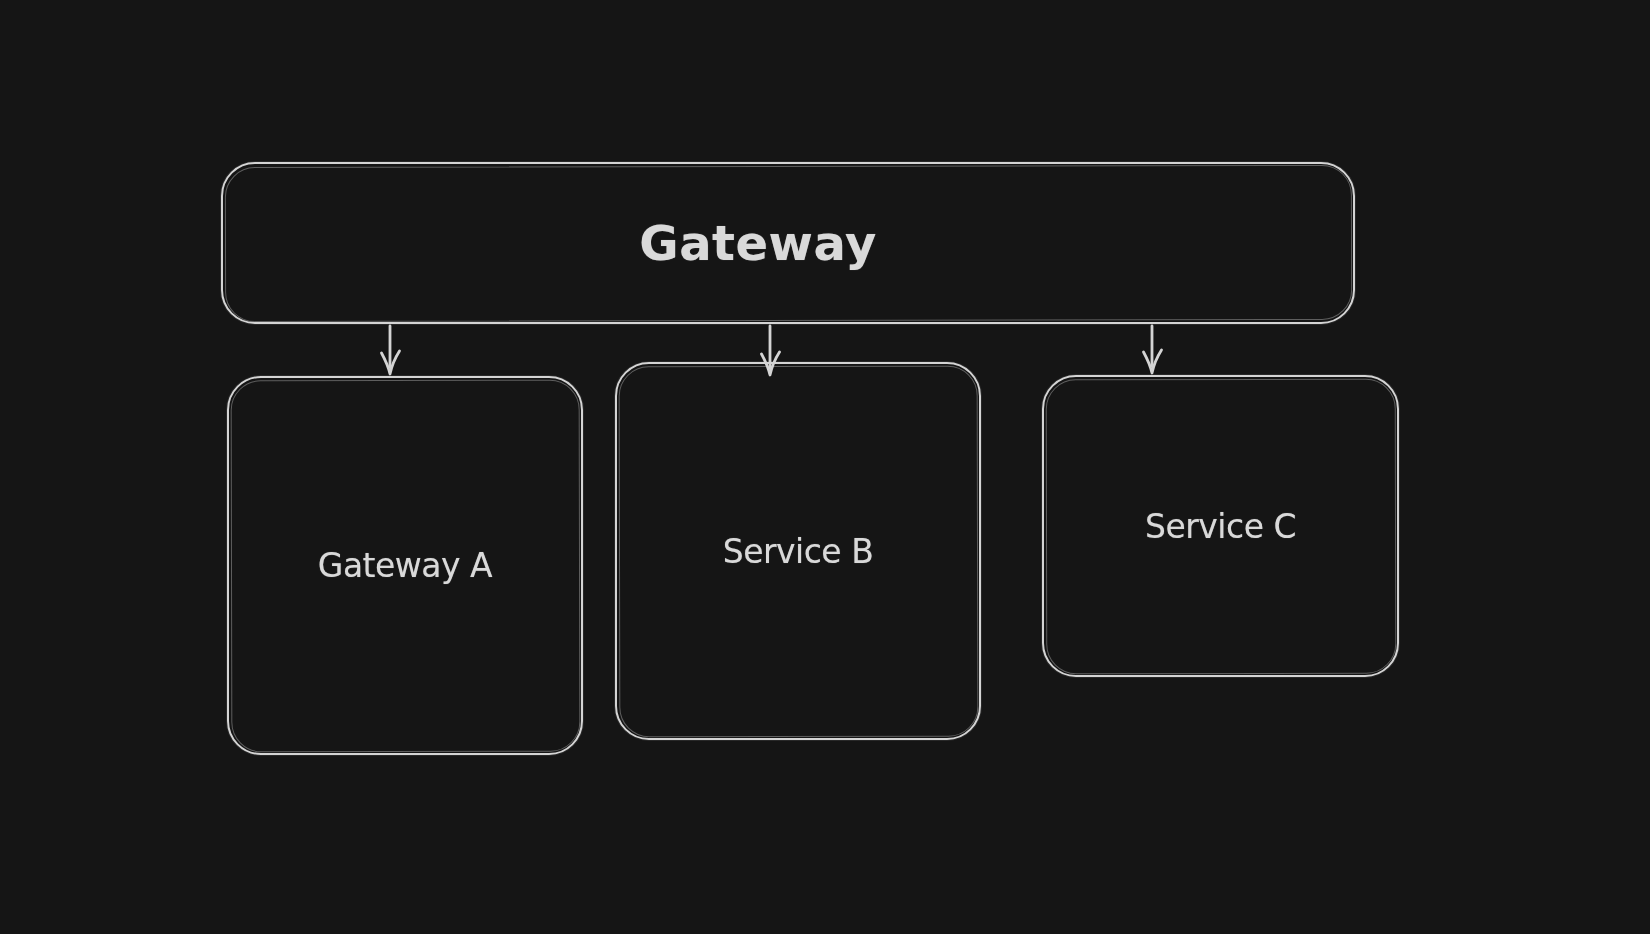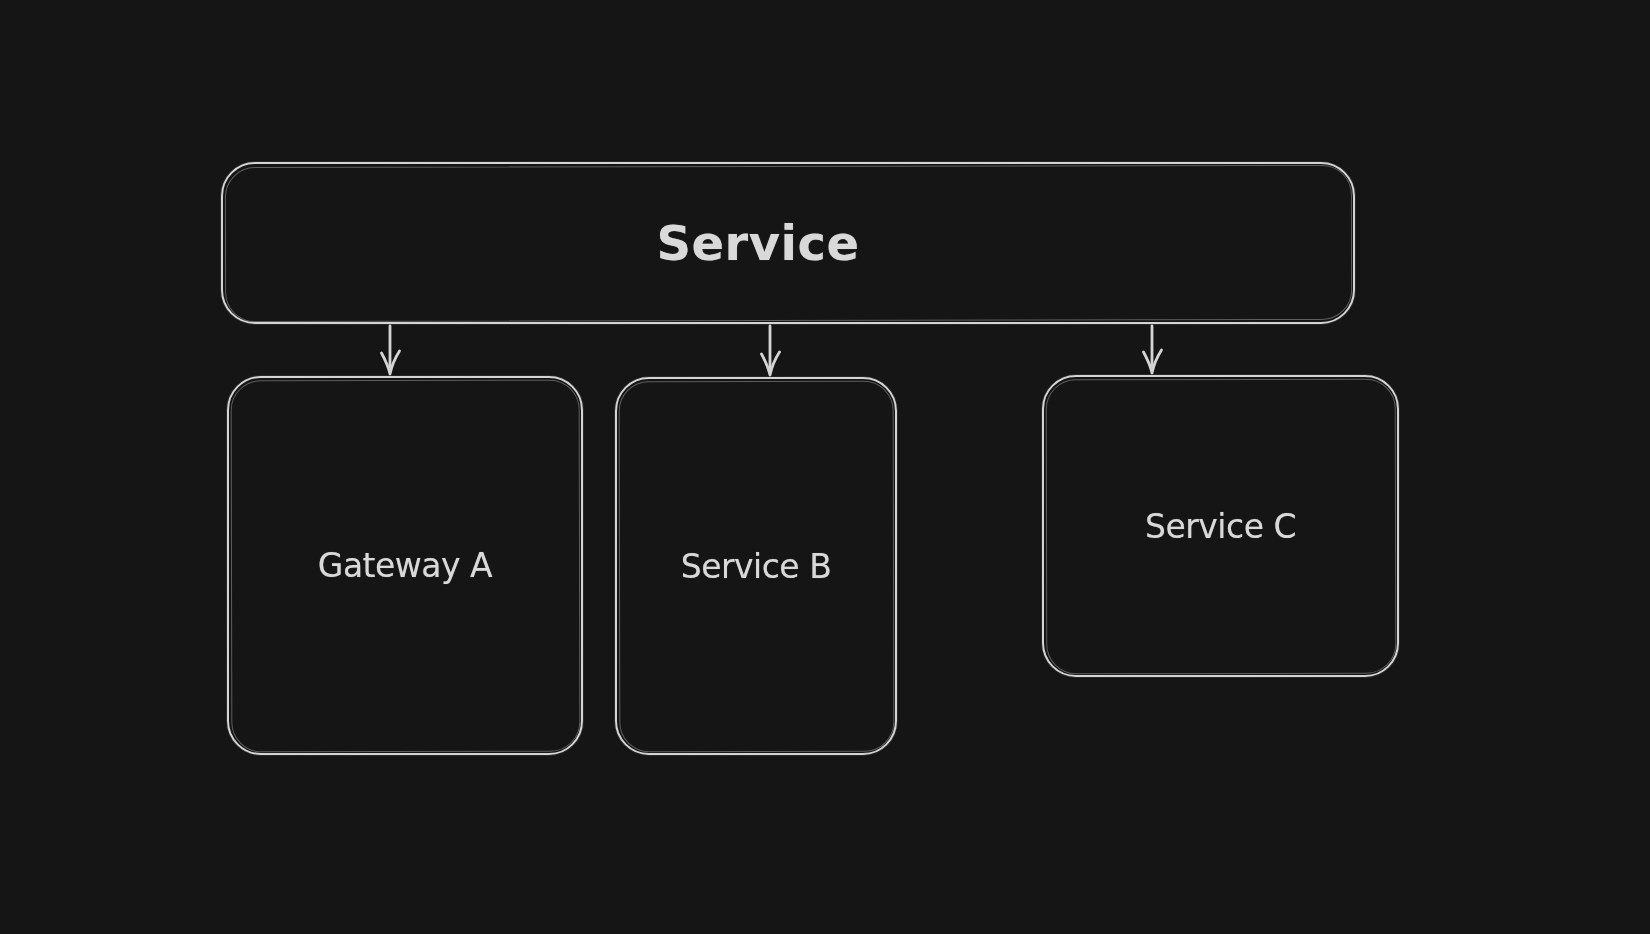--- a/index.html
+++ b/index.html
@@ -27,21 +27,21 @@
   .node::before{
     content:"";
     position:absolute;inset:1.5px;
     border:1.3px solid rgba(212,212,212,0.38);
     border-radius:30px;
     transform:rotate(-0.12deg);
     pointer-events:none;
   }
   .node-gateway{left:221px;top:162px;width:1134px;height:162px;}
   .node-service-a{left:227px;top:376px;width:356px;height:379px;}
-  .node-service-b{left:615px;top:377px;width:282px;height:378px;}
+  .node-service-b{left:615px;top:362px;width:366px;height:378px;}
   .node-service-c{left:1042px;top:375px;width:357px;height:302px;}
   .label{
     color:var(--text);
     white-space:nowrap;
     letter-spacing:0.5px;
     text-shadow:0 0 1px rgba(217,217,217,0.45);
   }
   .gateway-label{
     font-size:48px;
     font-weight:bold;
@@ -78,21 +78,21 @@
       <path d="M770 326 L770 368"></path>
       <path d="M761.5 354 Q768 366 770 375 Q772.5 363 779.5 352"></path>
     </g>
     <g>
       <path d="M1152 326 L1152 366"></path>
       <path d="M1143.5 352 Q1150 364 1152 373 Q1154.5 361 1161.5 350"></path>
     </g>
   </svg>
 
   <div class="node node-gateway">
-    <span class="label gateway-label">Service</span>
+    <span class="label gateway-label">Gateway</span>
   </div>
 
   <div class="node node-service-a">
     <span class="label service-label">Gateway A</span>
   </div>
 
   <div class="node node-service-b">
     <span class="label service-label">Service B</span>
   </div>
 

